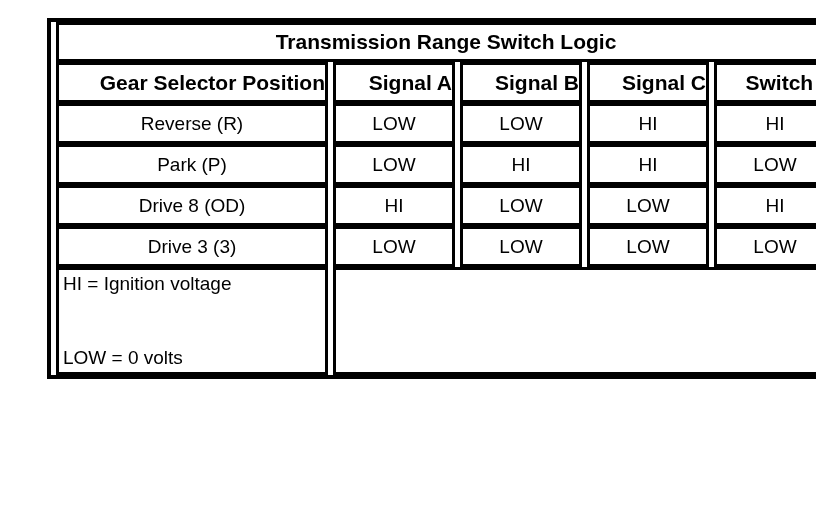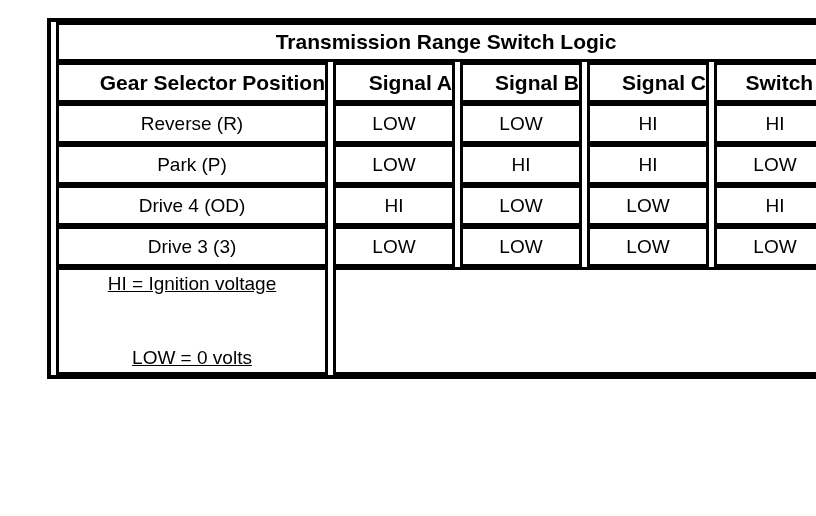--- a/index.html
+++ b/index.html
@@ -56,23 +56,22 @@
     height: 41px;
     font-weight: 400;
     font-size: 19px;
     text-align: center;
     vertical-align: middle;
     white-space: nowrap;
   }
   td.legend-cell {
     height: 108px;
     vertical-align: top;
-    text-align: center;
+    text-align: left;
     padding: 3px 4px;
-    text-decoration: underline;
   }
   .legend-inner {
     height: 96px;
     display: flex;
     flex-direction: column;
     justify-content: space-between;
     font-size: 19px;
     font-weight: 400;
   }
   td.empty-cell {
@@ -110,21 +109,21 @@
       <td class="signal-cell">HI</td>
     </tr>
     <tr>
       <td class="gear-cell">Park (P)</td>
       <td class="signal-cell">LOW</td>
       <td class="signal-cell">HI</td>
       <td class="signal-cell">HI</td>
       <td class="signal-cell">LOW</td>
     </tr>
     <tr>
-      <td class="gear-cell">Drive 4 (OD)</td>
+      <td class="gear-cell">Drive 8 (OD)</td>
       <td class="signal-cell">HI</td>
       <td class="signal-cell">LOW</td>
       <td class="signal-cell">LOW</td>
       <td class="signal-cell">HI</td>
     </tr>
     <tr>
       <td class="gear-cell">Drive 3 (3)</td>
       <td class="signal-cell">LOW</td>
       <td class="signal-cell">LOW</td>
       <td class="signal-cell">LOW</td>

